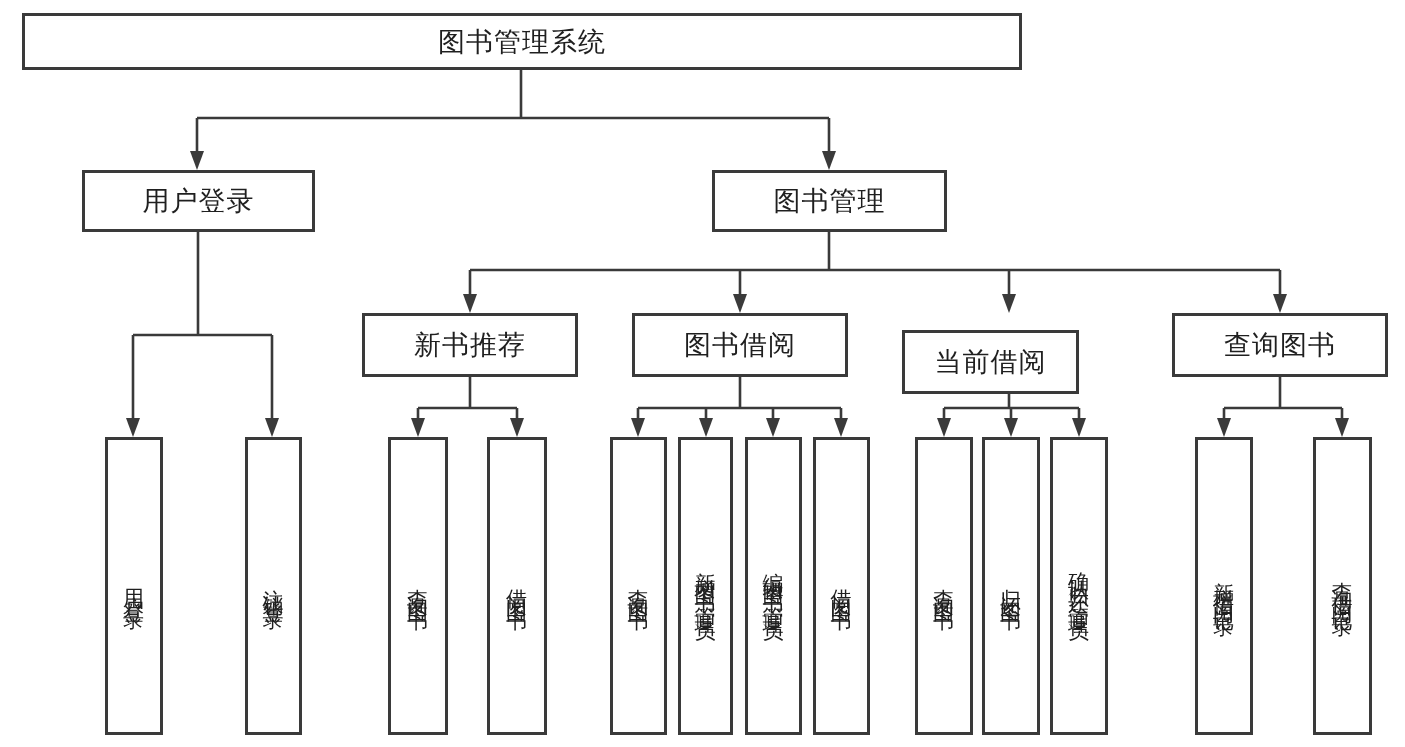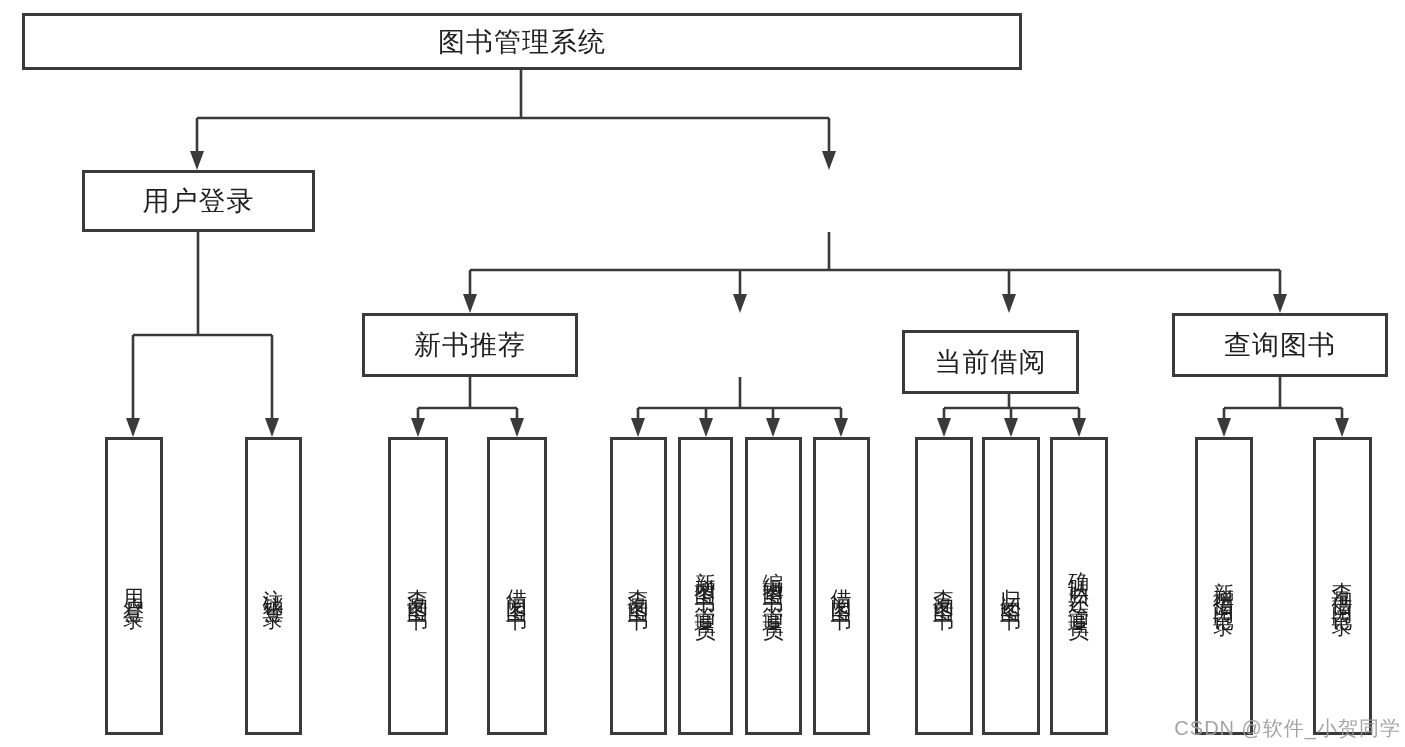--- a/index.html
+++ b/index.html
@@ -101,23 +101,29 @@
     </g>
   </svg>
 
   <div class="node node-h" style="left:22px; top:13px; width:1000px; height:57px;">
     <span>图书管理系统</span>
   </div>
 
   <div class="node node-h" style="left:82px; top:170px; width:233px; height:62px;">
     <span>用户登录</span>
   </div>
+  <div class="node node-h" style="left:712px; top:170px; width:235px; height:62px;">
+    <span>图书管理</span>
+  </div>
 
   <div class="node node-h" style="left:362px; top:313px; width:216px; height:64px;">
     <span>新书推荐</span>
+  </div>
+  <div class="node node-h" style="left:632px; top:313px; width:216px; height:64px;">
+    <span>图书借阅</span>
   </div>
   <div class="node node-h" style="left:902px; top:330px; width:177px; height:64px;">
     <span>当前借阅</span>
   </div>
   <div class="node node-h" style="left:1172px; top:313px; width:216px; height:64px;">
     <span>查询图书</span>
   </div>
 
   <div class="node node-v" style="left:105px; top:437px; width:58px; height:298px;">
     <span>用户登录</span>
@@ -156,15 +162,14 @@
     <span>确认归还（管理员）</span>
   </div>
 
   <div class="node node-v" style="left:1195px; top:437px; width:58px; height:298px;">
     <span>新增借阅记录</span>
   </div>
   <div class="node node-v" style="left:1313px; top:437px; width:59px; height:298px;">
     <span>查询借阅记录</span>
   </div>
 
-  <div class="watermark">CSDN @软件_小贺同学</div>
 
 </div>
 
 </body></html>

